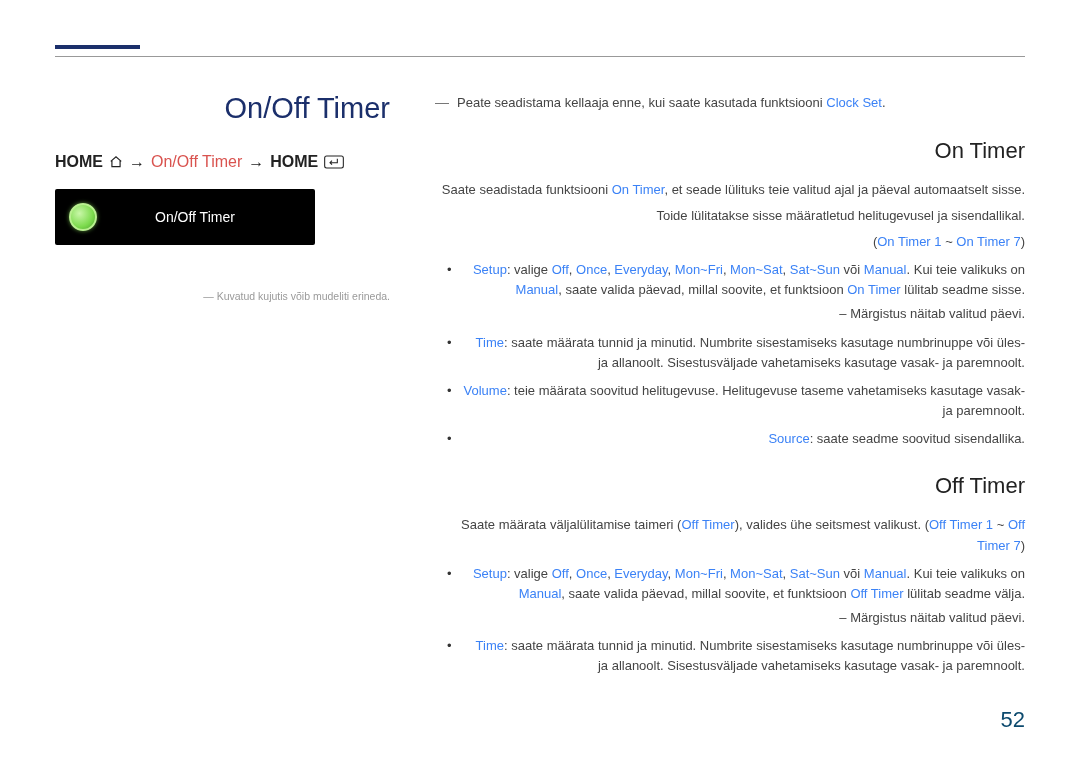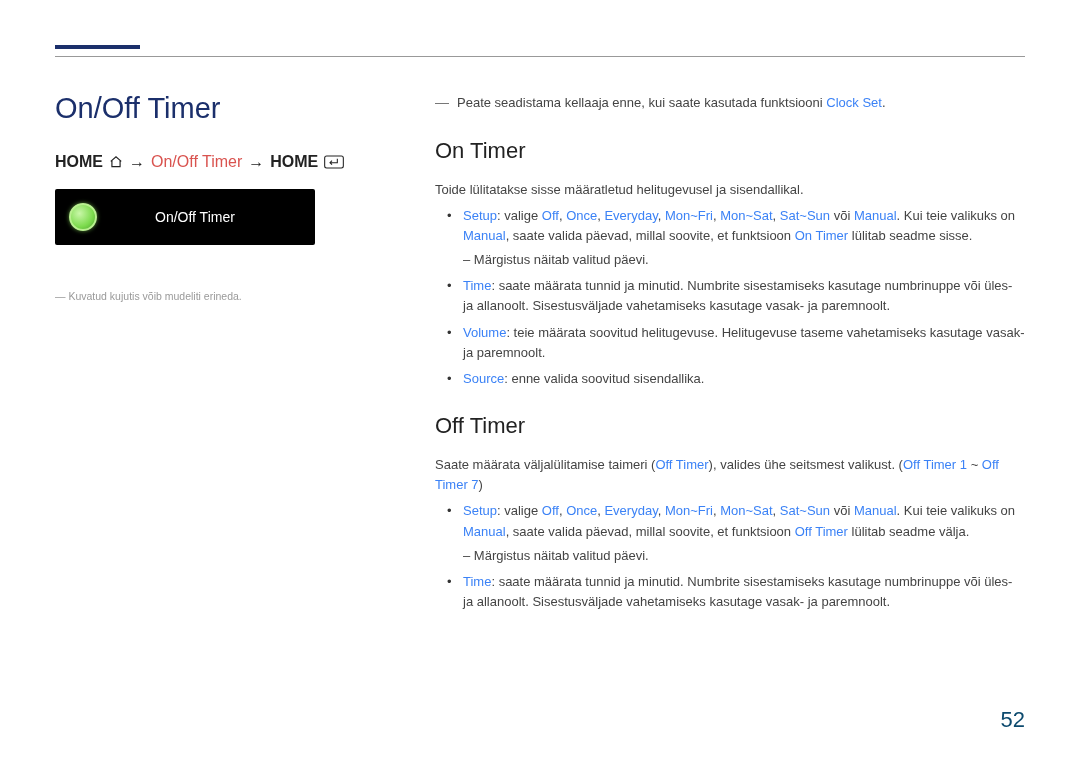--- a/index.html
+++ b/index.html
@@ -21,20 +21,21 @@
     margin-bottom: 7px;
   }
   .top-rule {
     height: 1px;
     background: #999;
     margin-bottom: 35px;
   }
   .columns {
     display: flex;
     gap: 45px;
+    text-align: right;
   }
   .left-col {
     width: 335px;
     flex-shrink: 0;
   }
   .right-col {
     flex: 1;
     font-size: 13px;
     line-height: 1.55;
     color: #444;
@@ -108,20 +109,21 @@
   .right-col p { margin-bottom: 6px; }
   .hl { color: #3b82f6; }
   ul.bullets {
     list-style: none;
     padding-left: 28px;
     margin: 4px 0;
   }
   ul.bullets > li {
     position: relative;
     margin-bottom: 6px;
+    margin-top: 8px;
   }
   ul.bullets > li::before {
     content: "•";
     position: absolute;
     left: -16px;
     color: #333;
   }
   .sub-dash {
     padding-left: 16px;
     margin-top: 4px;
@@ -187,35 +189,41 @@
 
       <div class="preline">
         <span class="info-dash">―</span>
         <span>
           <span>Peate seadistama kellaaja enne, kui saate kasutada funktsiooni </span><span class="hl">Clock Set</span><span>.</span>
         </span>
       </div>
 
       <h2 class="section-title">On Timer</h2>
 
+      <p>
+        <span>Saate seadistada funktsiooni </span><span class="hl">On Timer</span><span>, et seade lülituks teie valitud ajal ja päeval automaatselt sisse.</span>
+      </p>
       <p>Toide lülitatakse sisse määratletud helitugevusel ja sisendallikal.</p>
+      <p>
+        (<span class="hl">On Timer 1</span><span> ~ </span><span class="hl">On Timer 7</span>)
+      </p>
 
       <ul class="bullets">
         <li>
           <span class="hl">Setup</span><span>: valige </span><span class="hl">Off</span><span>, </span><span class="hl">Once</span><span>, </span><span class="hl">Everyday</span><span>, </span><span class="hl">Mon~Fri</span><span>, </span><span class="hl">Mon~Sat</span><span>, </span><span class="hl">Sat~Sun</span><span> või </span><span class="hl">Manual</span><span>. Kui teie valikuks on </span><span class="hl">Manual</span><span>, saate valida päevad, millal soovite, et funktsioon </span><span class="hl">On Timer</span><span> lülitab seadme sisse.</span>
           <div class="sub-dash">Märgistus näitab valitud päevi.</div>
         </li>
         <li>
           <span class="hl">Time</span><span>: saate määrata tunnid ja minutid. Numbrite sisestamiseks kasutage numbrinuppe või üles- ja allanoolt. Sisestusväljade vahetamiseks kasutage vasak- ja paremnoolt.</span>
         </li>
         <li>
           <span class="hl">Volume</span><span>: teie määrata soovitud helitugevuse. Helitugevuse taseme vahetamiseks kasutage vasak- ja paremnoolt.</span>
         </li>
         <li>
-          <span class="hl">Source</span><span>: enne valida soovitud sisendallika.</span>
+          <span class="hl">Source</span><span>: saate seadme soovitud sisendallika.</span>
         </li>
       </ul>
 
       <h2 class="section-title">Off Timer</h2>
 
       <p>
         <span>Saate määrata väljalülitamise taimeri (</span><span class="hl">Off Timer</span><span>), valides ühe seitsmest valikust. (</span><span class="hl">Off Timer 1</span><span> ~ </span><span class="hl">Off Timer 7</span><span>)</span>
       </p>
 
       <ul class="bullets">

